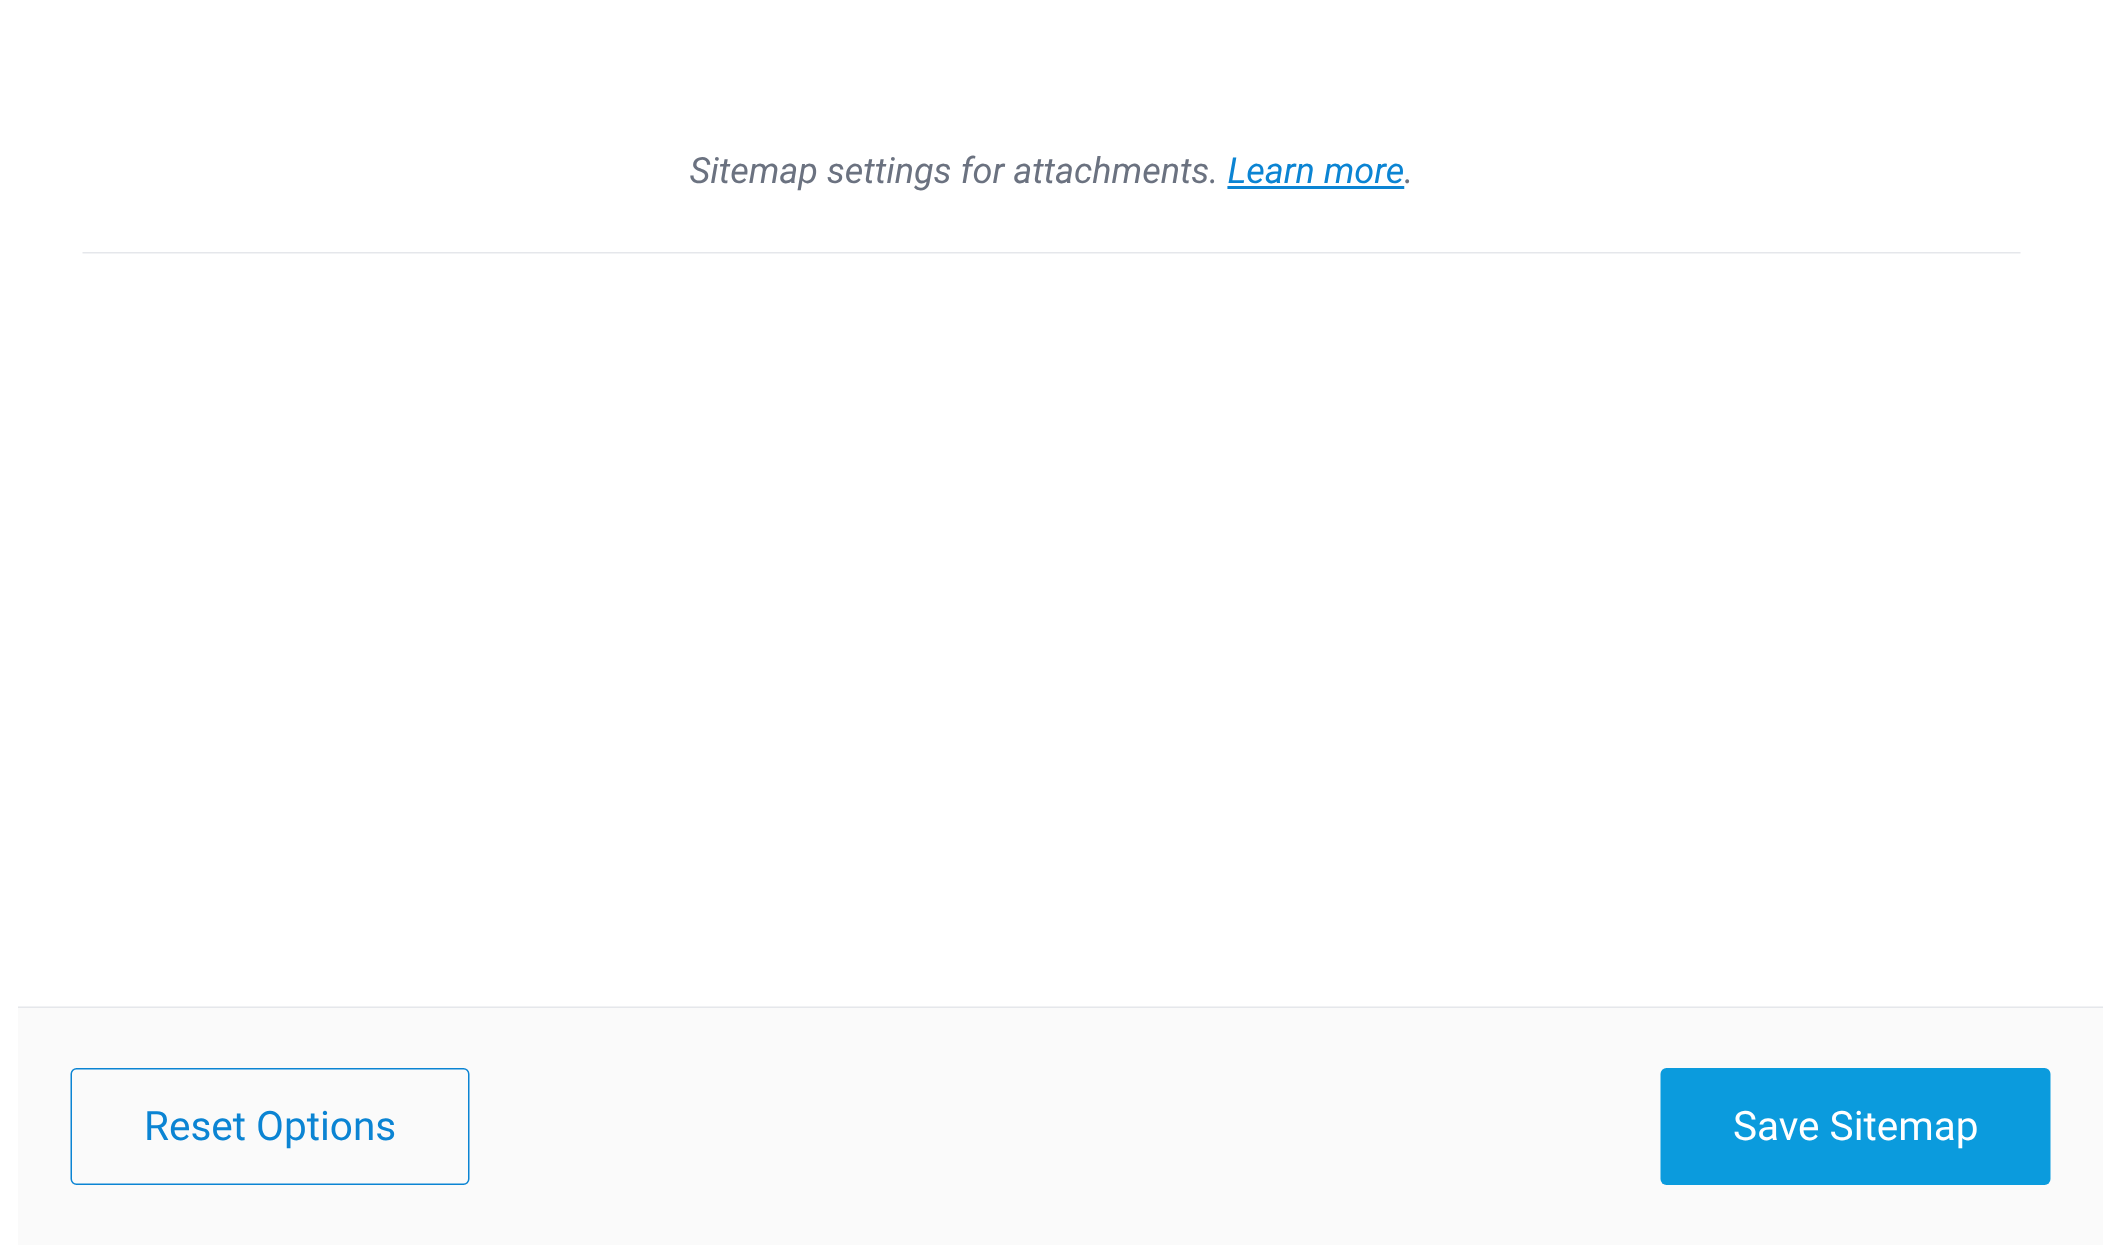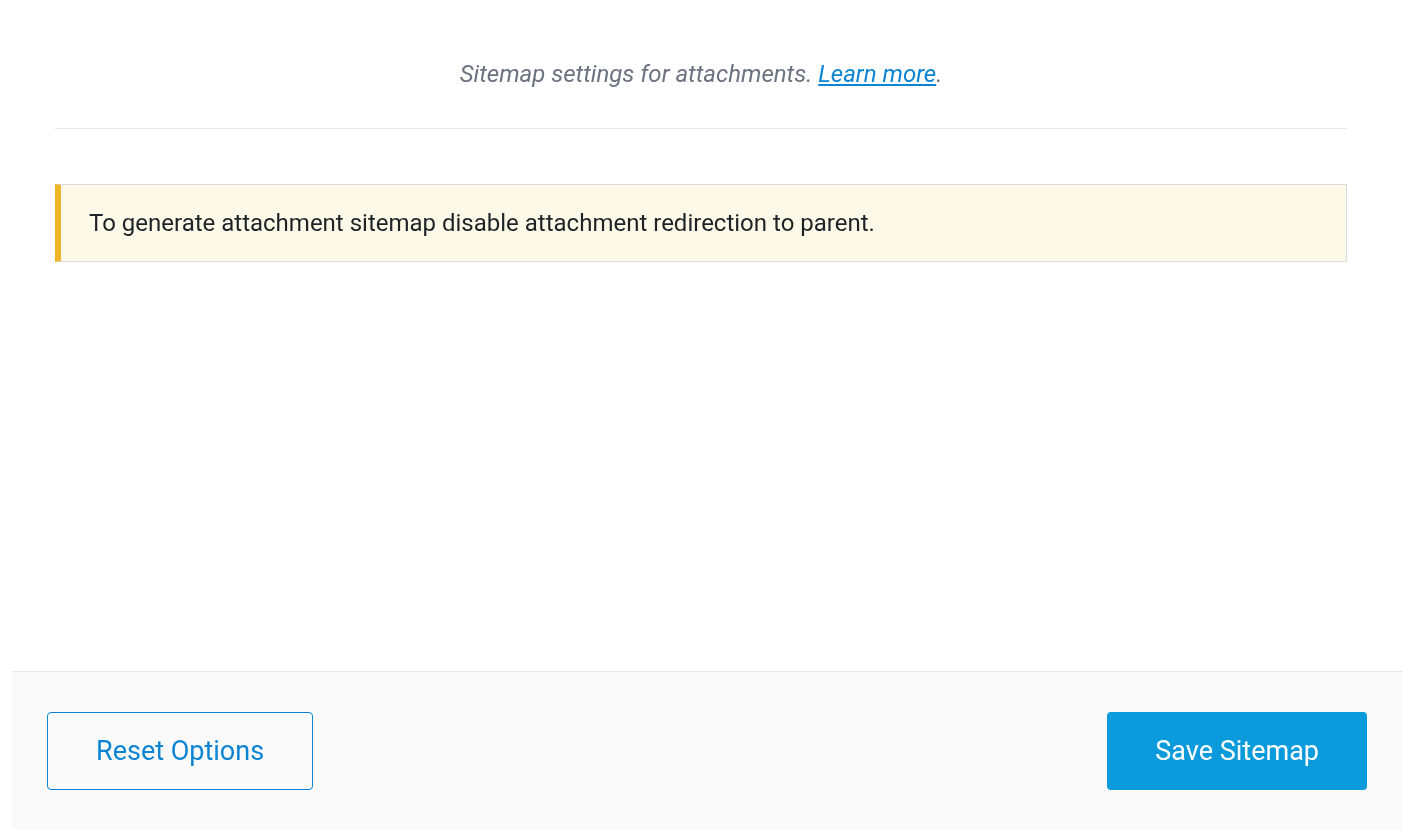--- a/index.html
+++ b/index.html
@@ -25,20 +25,21 @@
     .page-title {
       font-size: 48px;
       font-weight: 700;
       color: #1d2327;
       margin-bottom: 18px;
     }
     .subtitle {
       font-size: 24px;
       font-style: italic;
       color: #6b7280;
+      margin-top: 40px;
     }
     .learn-more-link {
       color: #0b84d3;
       text-decoration: underline;
       font-style: italic;
       cursor: pointer;
     }
     .subtitle-period {
       color: #6b7280;
     }
@@ -169,22 +170,19 @@
 
 <div class="content">
   <div class="header">
     <p class="subtitle">
       <span>Sitemap settings for attachments. </span><a class="learn-more-link">Learn more</a><span class="subtitle-period">.</span>
     </p>
   </div>
 
   <hr class="divider">
 
-  <div class="notice">
-    <span>To generate attachment sitemap disable attachment redirection to parent.</span>
-  </div>
 
 </div>
 
 <div class="footer">
   <button class="btn btn-reset">Reset Options</button>
   <button class="btn btn-save">Save Sitemap</button>
 </div>
 
 </body></html>

